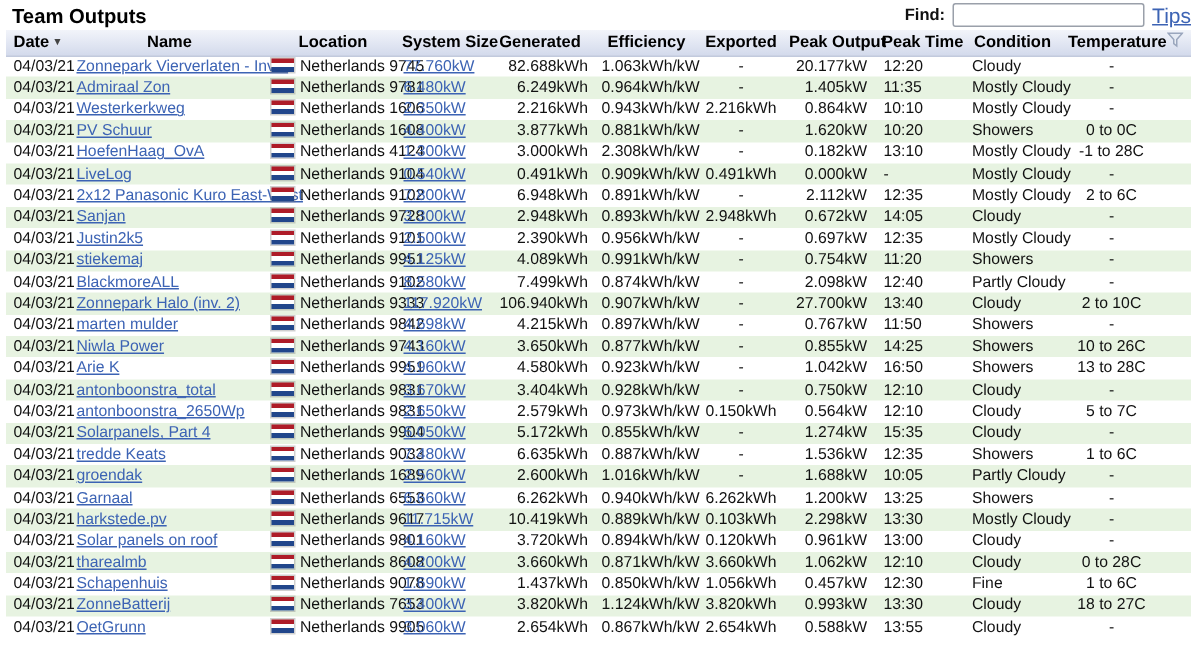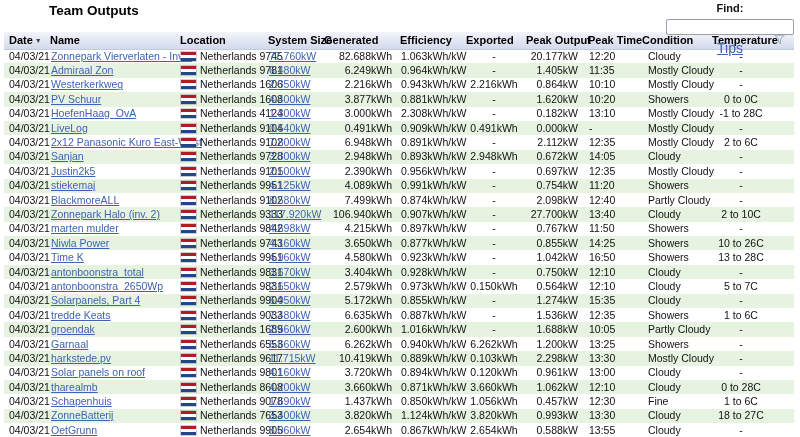--- a/index.html
+++ b/index.html
@@ -6,32 +6,32 @@
     --link:#3c63b4; --row-green:#e7f3e1; --row-white:#ffffff;
     --header-grad-top:#f2f4fa; --header-grad-bottom:#d3daec; --header-border:#c2cadd;
     --flag-red:#AE1C28; --flag-blue:#21468B; --funnel:#9aa6bd; --text:#111111;
   }
   *{box-sizing:border-box;}
   html,body{margin:0;padding:0;}
   body{
     width:800px;height:437px;overflow:hidden;background:#fff;
     font-family:"Liberation Sans", sans-serif;color:var(--text);
   }
-  .topbar{position:relative;height:32px;margin-left:41px;}
+  .topbar{position:relative;height:20px;}
   .page-title{position:absolute;left:8px;top:3px;font-size:13.5px;font-weight:bold;color:#000;}
-  .findbar{position:absolute;right:6px;top:2px;display:flex;align-items:center;gap:5px;font-size:11px;flex-direction:column;}
+  .findbar{position:absolute;right:6px;top:2px;display:flex;align-items:center;gap:5px;font-size:11px;}
   .find-label{font-weight:bold;}
   .find-input{width:128px;height:16px;border:1px solid #9aa0aa;border-radius:2px;font-size:10.5px;padding:0 3px;font-family:"Liberation Sans",sans-serif;}
   .tips-link{font-size:14px;color:var(--link);text-decoration:underline;cursor:pointer;}
   table{border-collapse:collapse;table-layout:fixed;margin-left:4px;width:790px;}
   thead th{
     background:linear-gradient(to bottom,var(--header-grad-top),var(--header-grad-bottom));
     border-bottom:1px solid var(--header-border);
     font-size:11px;font-weight:bold;color:#000;height:17px;padding:1px 2px;
-    text-align:left;white-space:nowrap;
+    text-align:center;white-space:nowrap;
   }
   th.c-date{text-align:left;padding-left:5px;}
   tbody td{font-size:10.5px;height:14.4px;line-height:13px;padding:0 3px;white-space:nowrap;color:#111;}
   tr.alt{background:var(--row-green);}
   a{color:var(--link);text-decoration:underline;cursor:pointer;}
   .c-date{text-align:left;padding-left:5px;width:44px;}
   .c-name{text-align:left;}
   .c-loc{text-align:left;}
   .c-size{text-align:left;padding-right:10px;}
   .c-gen{text-align:right;padding-right:6px;}
@@ -292,21 +292,21 @@
         <td class="c-eff">0.877kWh/kW</td>
         <td class="c-exp">-</td>
         <td class="c-peak">0.855kW</td>
         <td class="c-ptime">14:25</td>
         <td class="c-cond">Showers</td>
         <td class="c-temp">10 to 26C</td>
         <td></td>
       </tr>
       <tr>
         <td class="c-date">04/03/21</td>
-        <td class="c-name"><a>Time K</a></td>
+        <td class="c-name"><a>Arie K</a></td>
         <td class="c-loc"><span class="flag"></span><span>Netherlands 9951</span></td>
         <td class="c-size"><a>4.960kW</a></td>
         <td class="c-gen">4.580kWh</td>
         <td class="c-eff">0.923kWh/kW</td>
         <td class="c-exp">-</td>
         <td class="c-peak">1.042kW</td>
         <td class="c-ptime">16:50</td>
         <td class="c-cond">Showers</td>
         <td class="c-temp">13 to 28C</td>
         <td></td>

